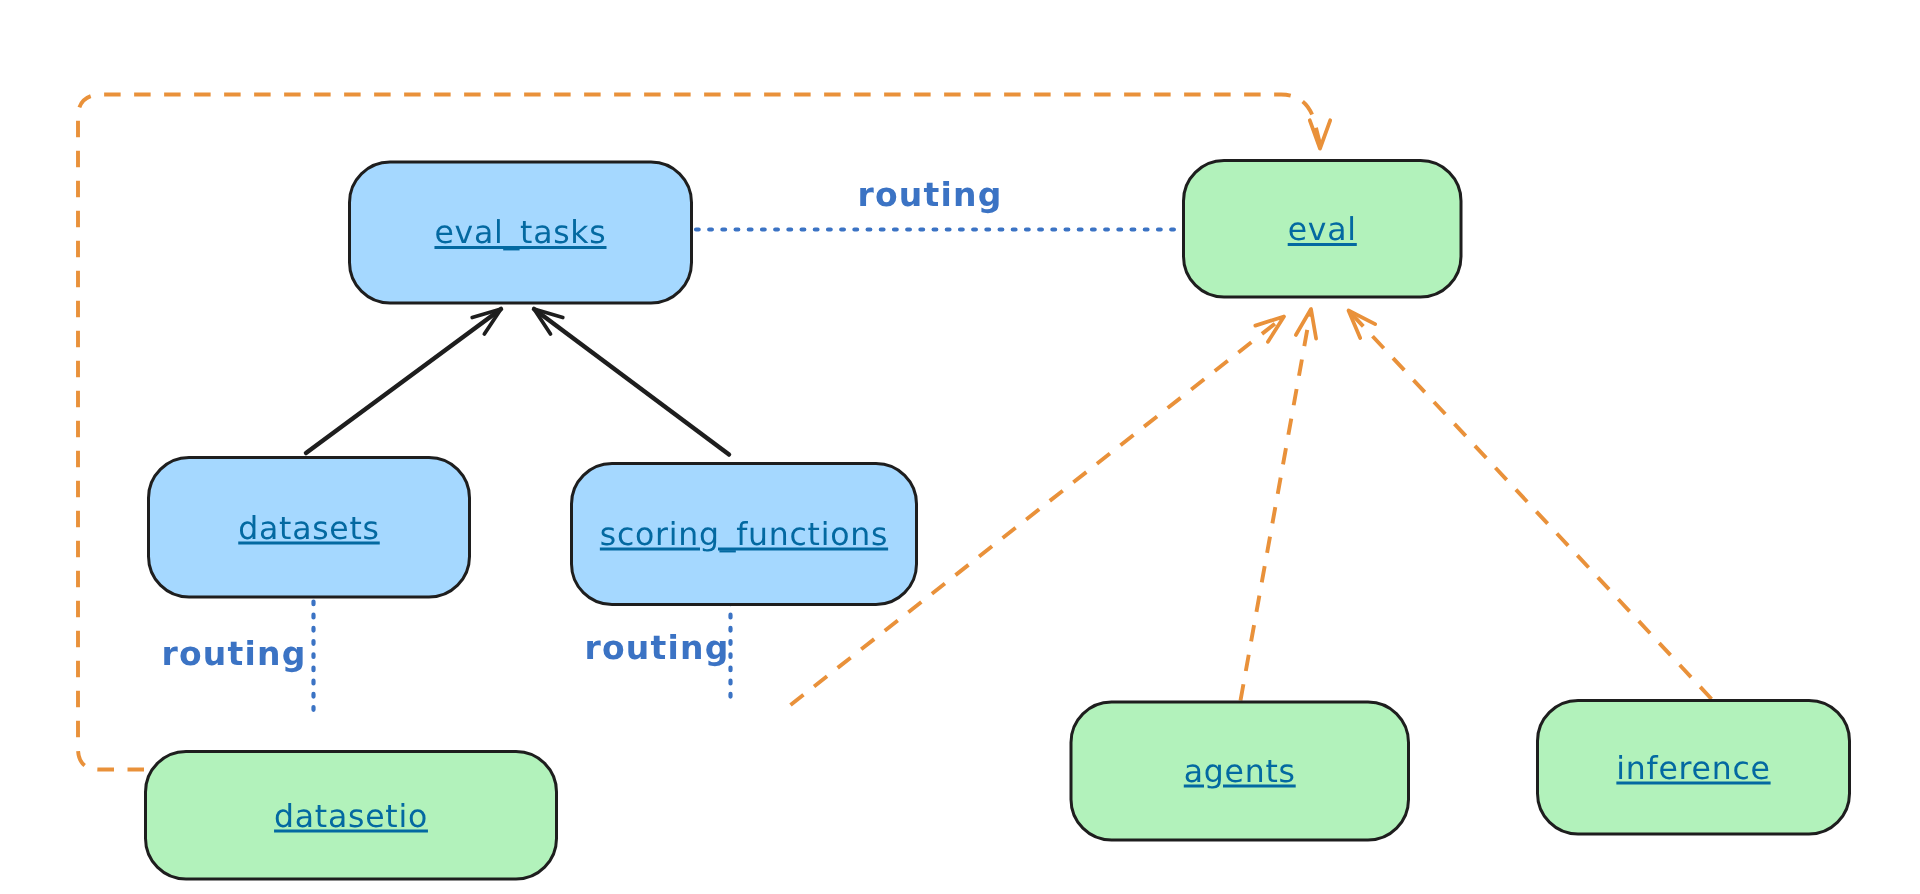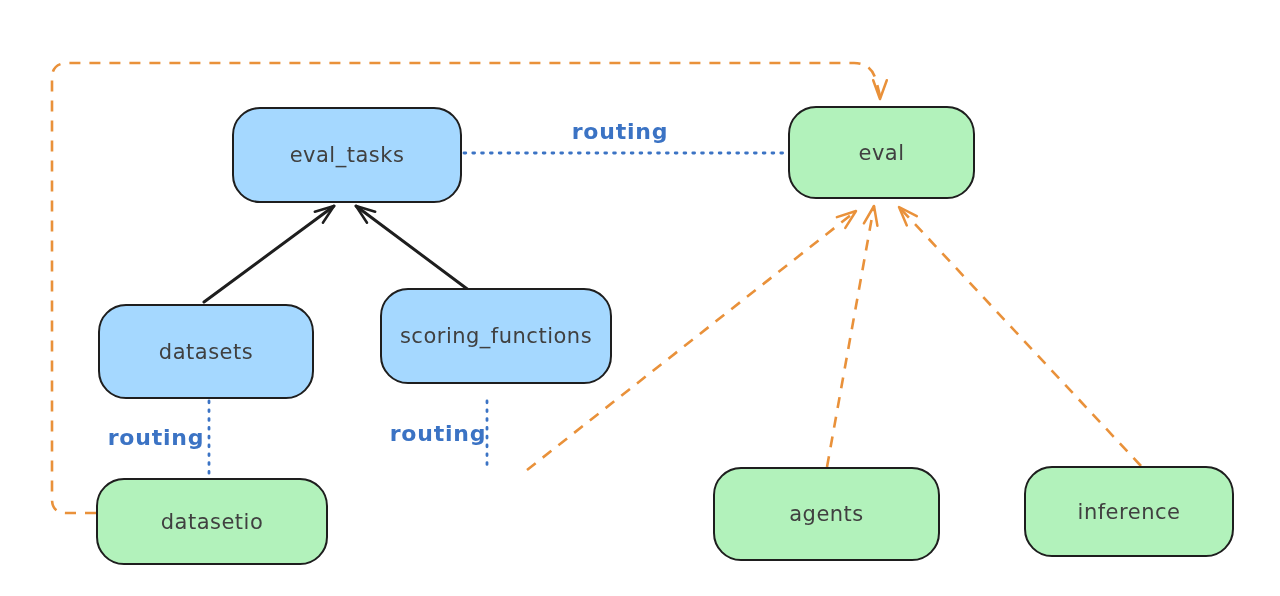--- a/index.html
+++ b/index.html
@@ -26,23 +26,24 @@
     position: absolute;
     box-sizing: border-box;
     border: 2.5px solid #1e1e1e;
     border-radius: 28px;
     display: flex;
     align-items: center;
     justify-content: center;
   }
   .node-label {
     font-size: 21px;
-    color: #404040;
+    color: #0369a1;
     letter-spacing: 0.5px;
     white-space: nowrap;
+    text-decoration: underline;
   }
   .edge-label {
     position: absolute;
     transform: translate(-50%, -50%);
     font-size: 22px;
     font-weight: 600;
     letter-spacing: 0.8px;
     white-space: nowrap;
   }
   path.shaft-solid  { fill: none; stroke-width: 3;   stroke-linecap: round; }
@@ -106,25 +107,25 @@
   </div>
 
   <div class="node" style="left: 788px; top: 106px; width: 187px; height: 93px; background: rgb(178, 242, 187);">
     <span class="node-label">eval</span>
   </div>
 
   <div class="node" style="left: 98px; top: 304px; width: 216px; height: 95px; background: rgb(165, 216, 255);">
     <span class="node-label">datasets</span>
   </div>
 
-  <div class="node" style="left: 380px; top: 288px; width: 232px; height: 96px; background: rgb(165, 216, 255);">
+  <div class="node" style="left: 380px; top: 308px; width: 232px; height: 96px; background: rgb(165, 216, 255);">
     <span class="node-label">scoring_functions</span>
   </div>
 
-  <div class="node" style="left: 96px; top: 478px; width: 232px; height: 87px; background: rgb(178, 242, 187);">
+  <div class="node" style="left: 96px; top: 500px; width: 276px; height: 87px; background: rgb(178, 242, 187);">
     <span class="node-label">datasetio</span>
   </div>
 
 
   <div class="node" style="left: 713px; top: 467px; width: 227px; height: 94px; background: rgb(178, 242, 187);">
     <span class="node-label">agents</span>
   </div>
 
   <div class="node" style="left: 1024px; top: 466px; width: 210px; height: 91px; background: rgb(178, 242, 187);">
     <span class="node-label">inference</span>

